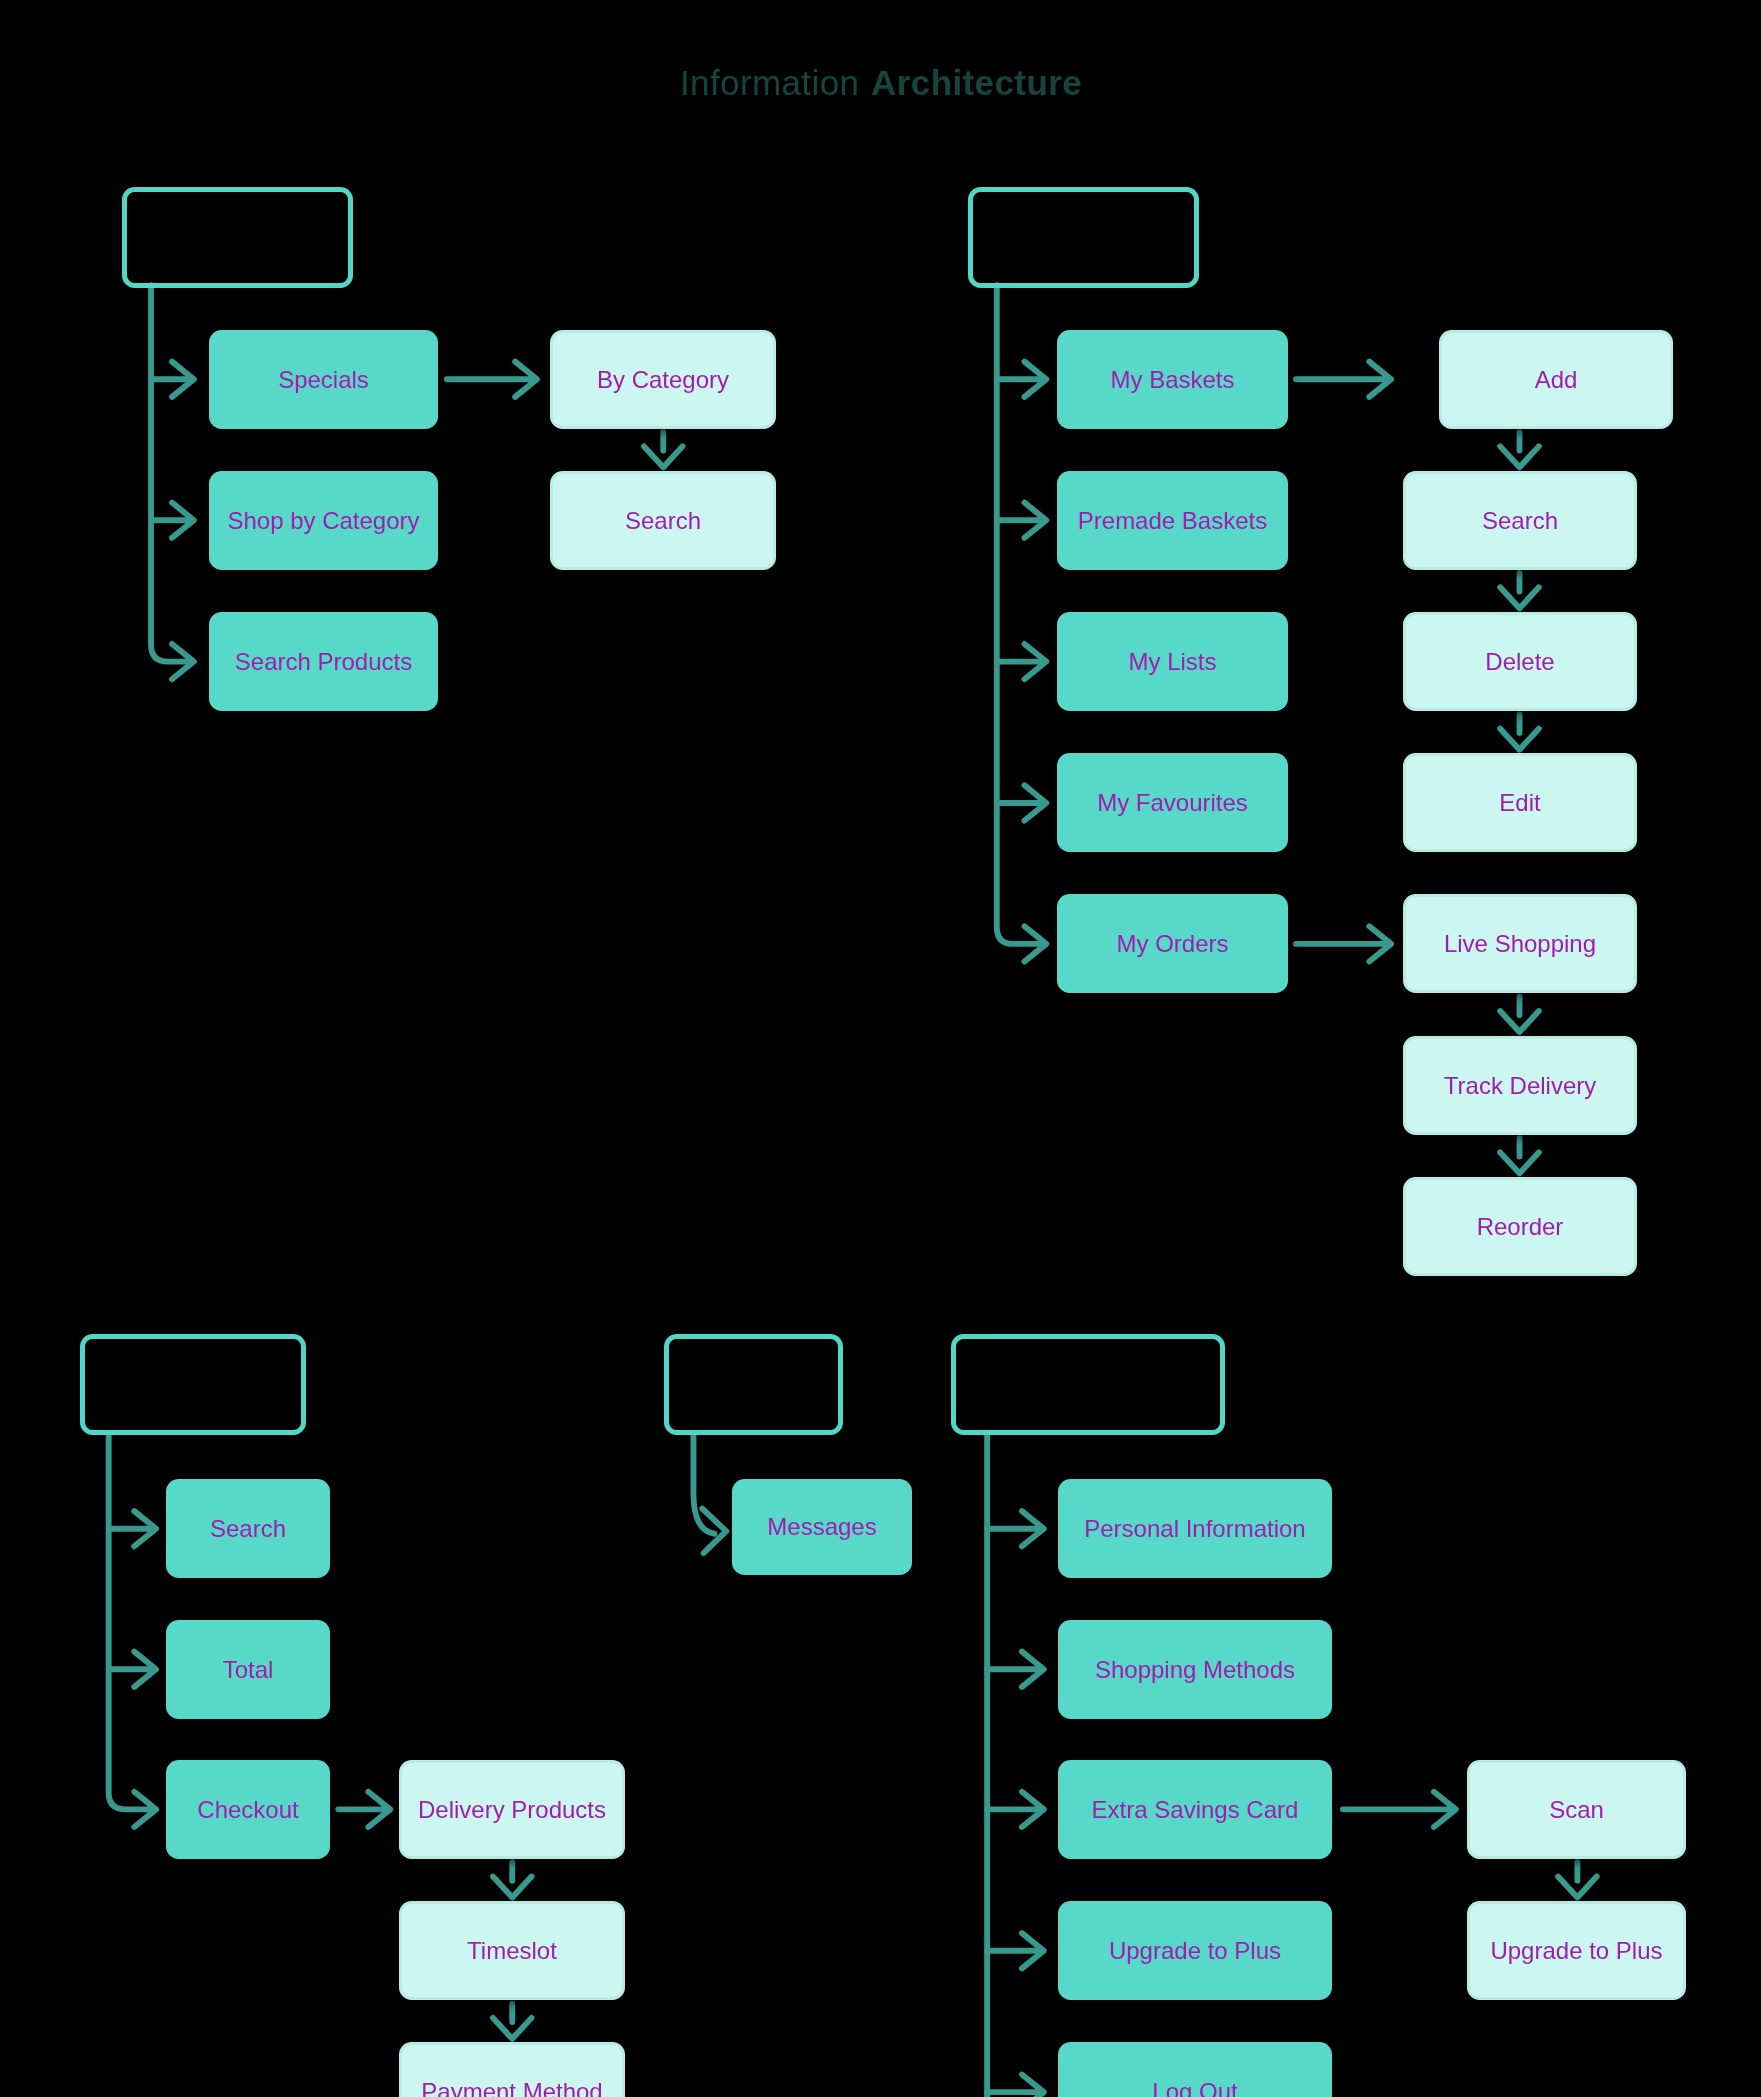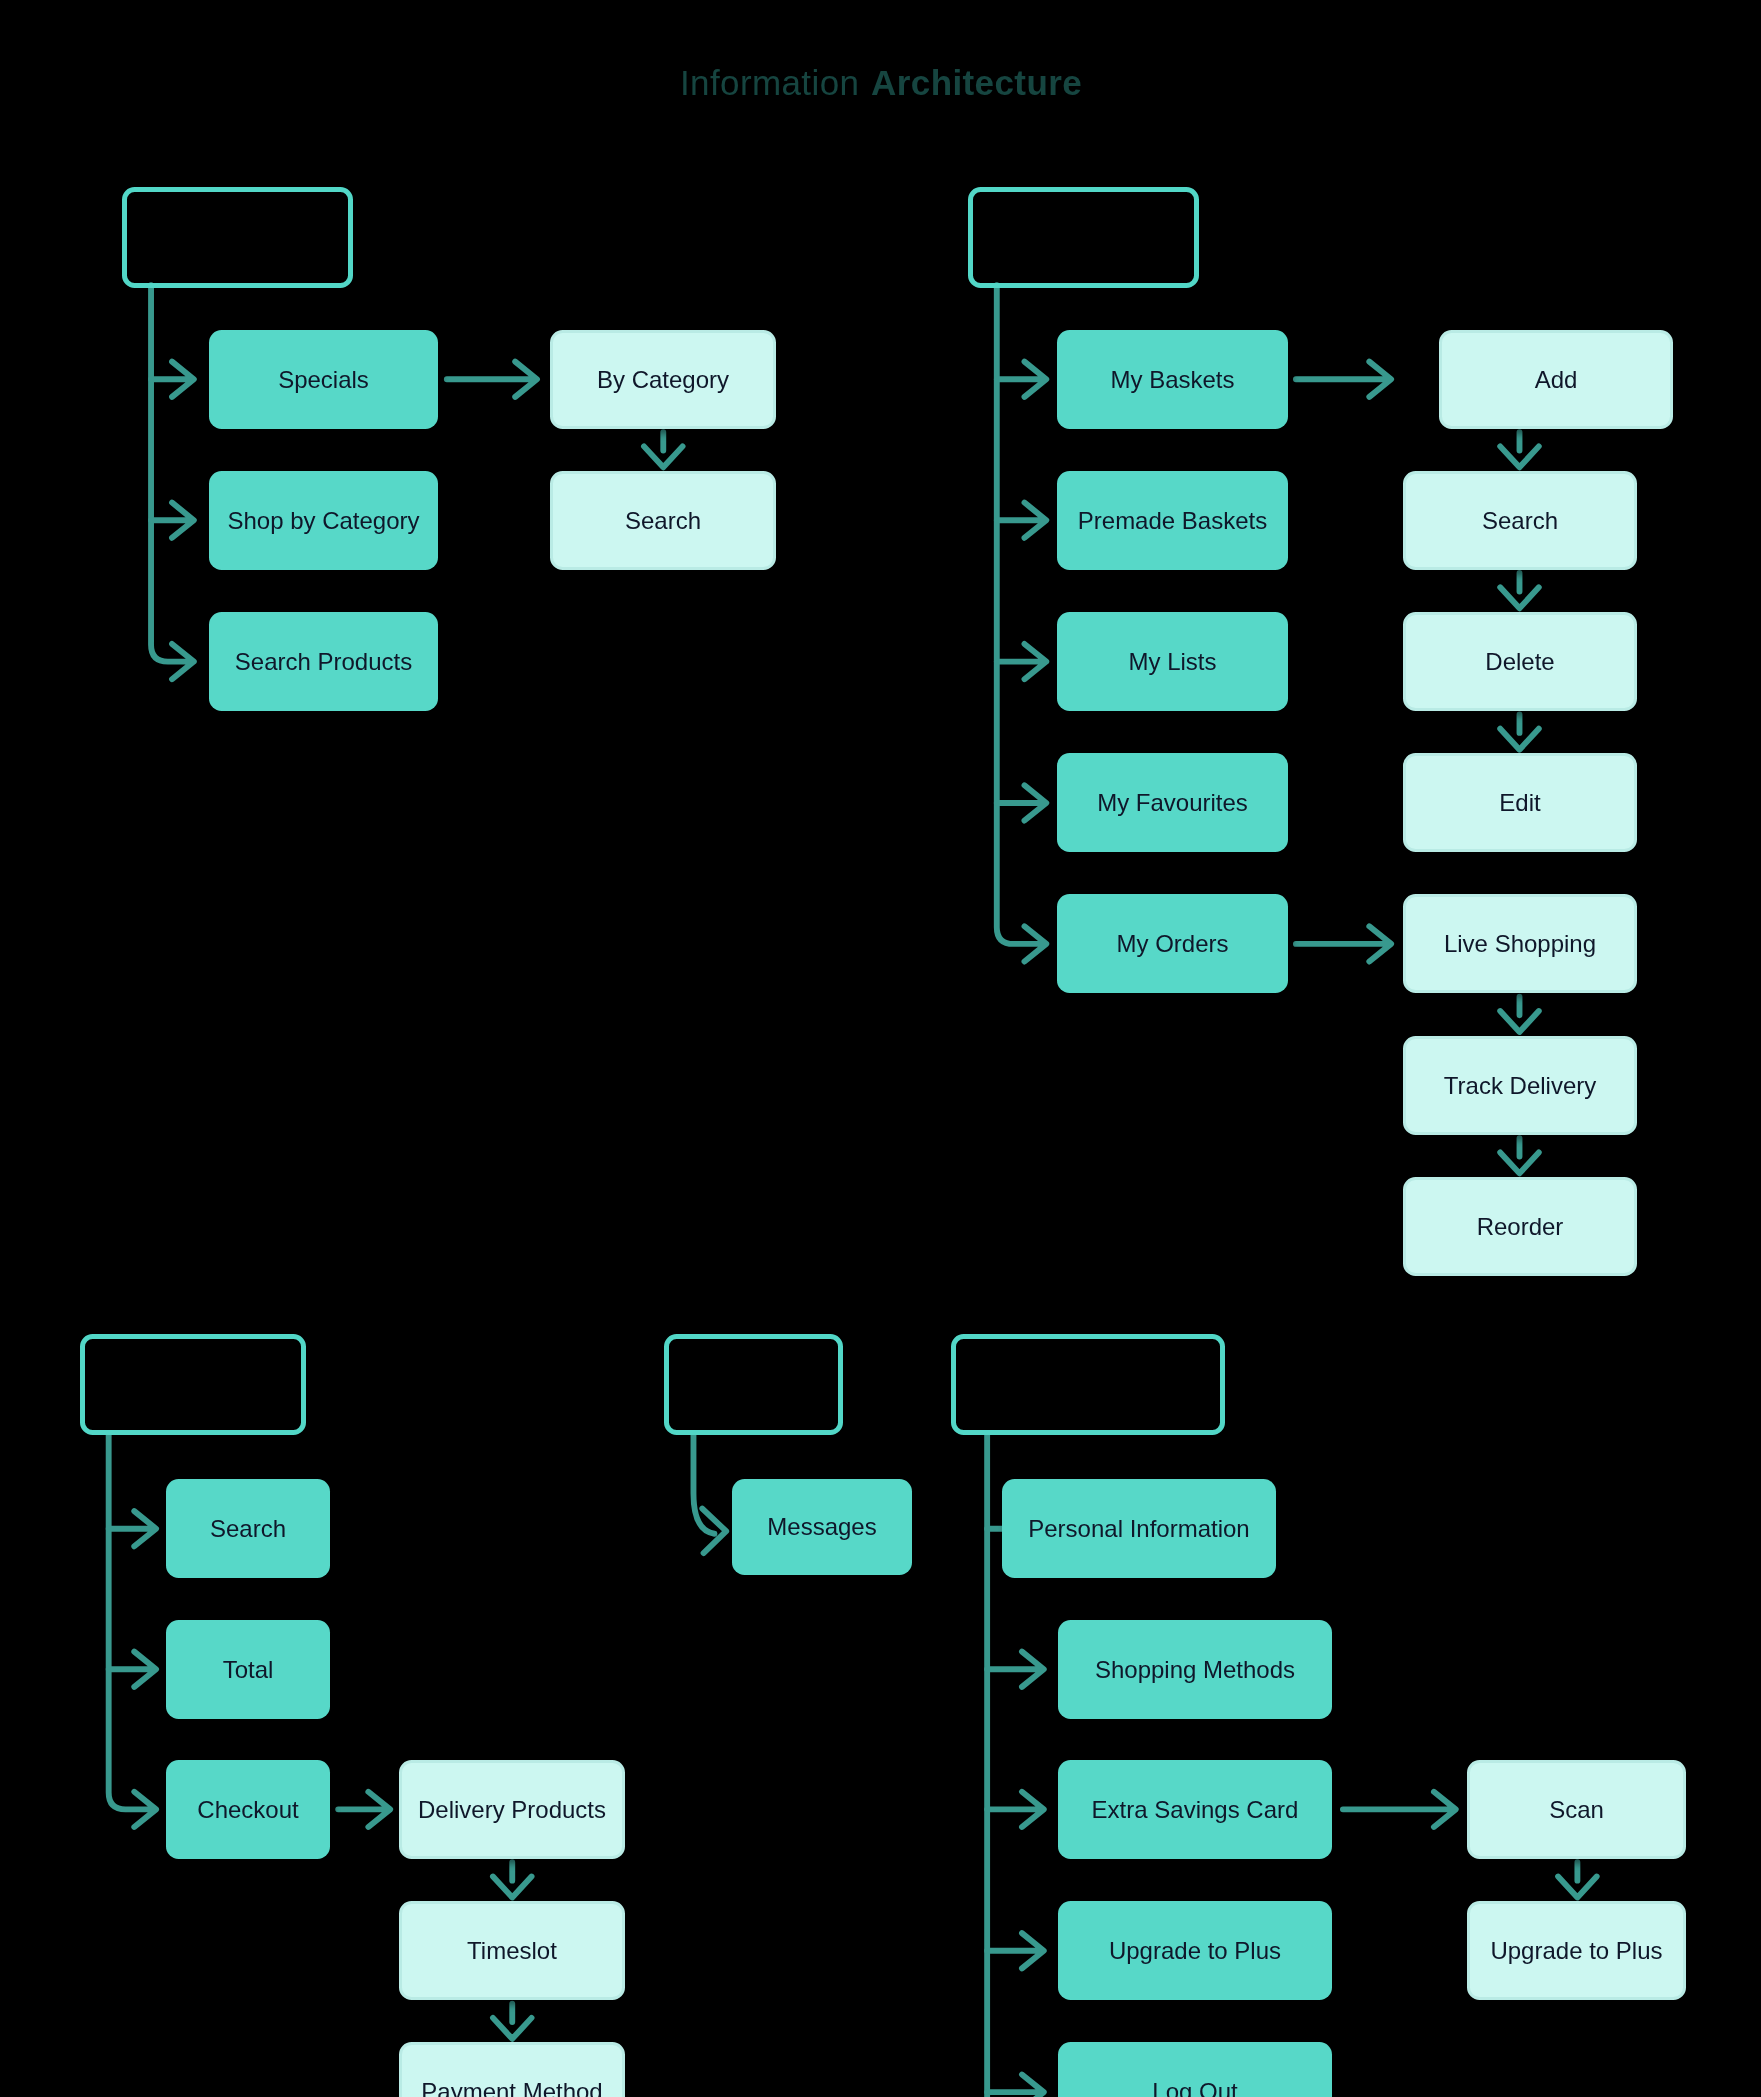--- a/index.html
+++ b/index.html
@@ -41,21 +41,21 @@
     background:transparent;
   }
   .node{
     position:absolute;
     box-sizing:border-box;
     display:flex;
     align-items:center;
     justify-content:center;
     border-radius:12.6px;
     font-size:24px;
-    color:#0f172a;
+    color:#a21caf;
     white-space:nowrap;
     text-align:center;
   }
   .node.teal{
     background:#57d8c8;
     box-shadow:3.4px 4.2px 6.7px rgba(0,0,0,0.45);
   }
   .node.mint{
     background:#ccf7f1;
     border:3.4px solid #b9ebe5;
@@ -145,21 +145,21 @@
   <div class="node teal" style="left:166px;top:1479px;width:164px;height:99px;">Search</div>
   <div class="node teal" style="left:166px;top:1620px;width:164px;height:99px;">Total</div>
   <div class="node teal" style="left:166px;top:1760px;width:164px;height:99px;">Checkout</div>
 
   <div class="node mint" style="left:399px;top:1760px;width:226px;height:99px;">Delivery Products</div>
   <div class="node mint" style="left:399px;top:1901px;width:226px;height:99px;">Timeslot</div>
   <div class="node mint" style="left:399px;top:2042px;width:226px;height:99px;">Payment Method</div>
 
   <div class="node teal" style="left:732px;top:1479px;width:180px;height:96px;">Messages</div>
 
-  <div class="node teal" style="left:1002px;top:1479px;width:274px;height:99px;">Personal Information</div>
+  <div class="node teal" style="left:1058px;top:1479px;width:274px;height:99px;">Personal Information</div>
   <div class="node teal" style="left:1058px;top:1620px;width:274px;height:99px;">Shopping Methods</div>
   <div class="node teal" style="left:1058px;top:1760px;width:274px;height:99px;">Extra Savings Card</div>
   <div class="node teal" style="left:1058px;top:1901px;width:274px;height:99px;">Upgrade to Plus</div>
   <div class="node teal" style="left:1058px;top:2042px;width:274px;height:99px;">Log Out</div>
 
   <div class="node mint" style="left:1467px;top:1760px;width:219px;height:99px;">Scan</div>
   <div class="node mint" style="left:1467px;top:1901px;width:219px;height:99px;">Upgrade to Plus</div>
 
 </div>
 

